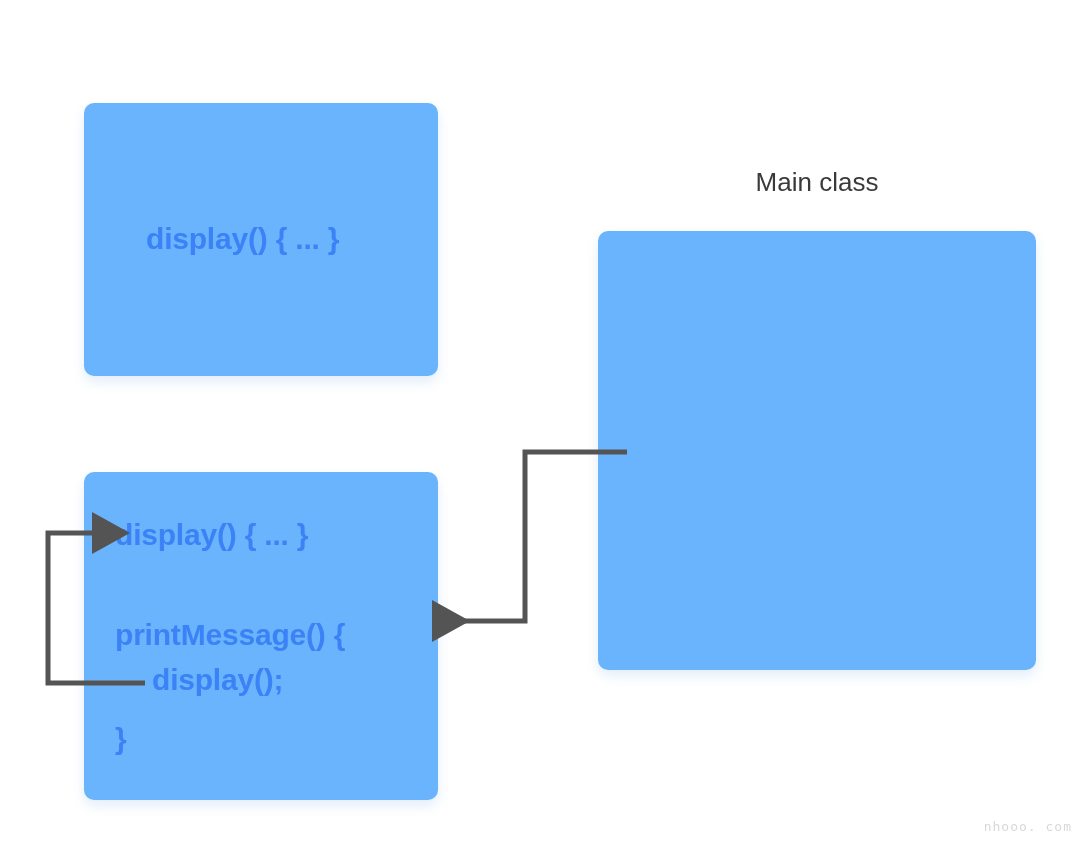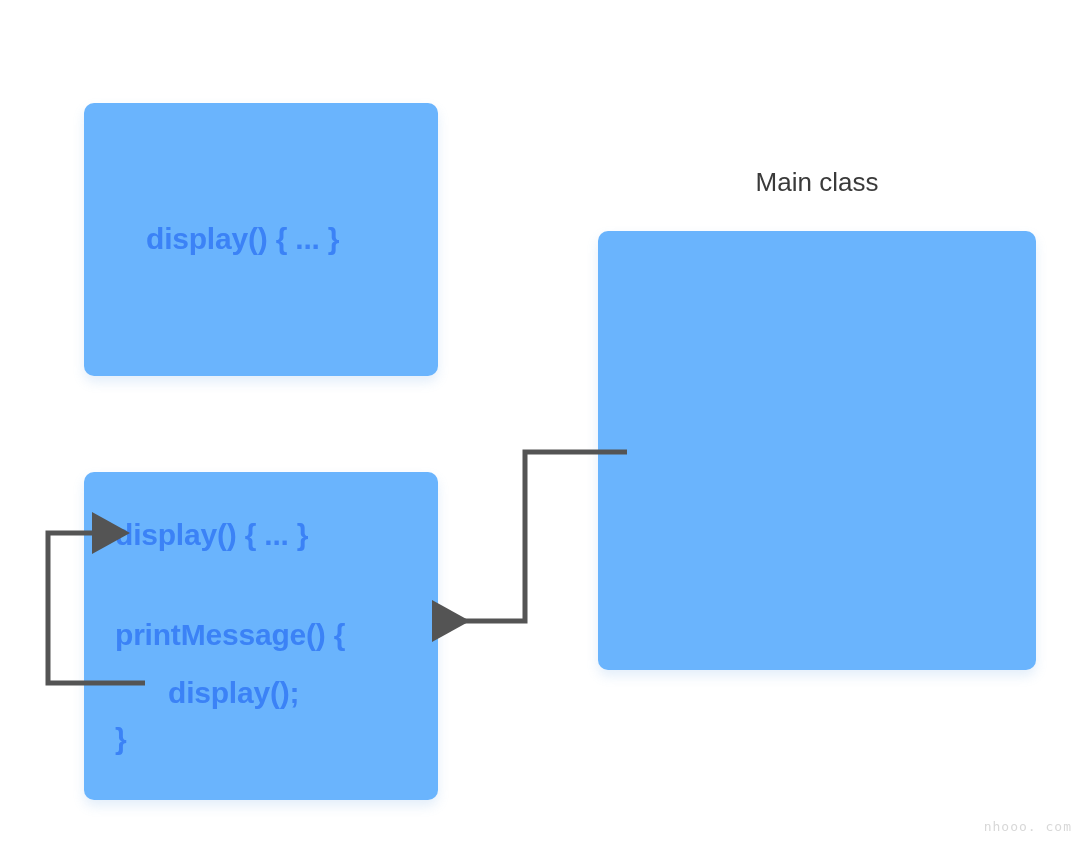--- a/index.html
+++ b/index.html
@@ -43,21 +43,21 @@
 
   
   #animal-box   { left: 84px;  top: 103px; width: 354px; height: 273px; }
   #animal-title { left: 84px;  top: 54px;  width: 354px; }
   #animal-display { left: 146px; top: 222px; }
 
   #dog-box   { left: 84px; top: 472px; width: 354px; height: 328px; }
   #dog-title { left: 84px; top: 423px; width: 354px; }
   #dog-display     { left: 115px; top: 518px; }
   #dog-printmsg    { left: 115px; top: 602px; margin-top: 16px; }
-  #dog-inner-call  { left: 168px; top: 663px; margin-top: 13px; }
+  #dog-inner-call  { left: 152px; top: 663px; }
   #dog-close-brace { left: 115px; top: 722px; }
 
   #main-box   { left: 598px; top: 231px; width: 438px; height: 439px; }
   #main-title { left: 598px; top: 167px; width: 438px; }
   #main-call  { left: 629px; top: 436px; }
 
   
   #connectors {
     position: absolute;
     left: 0;

